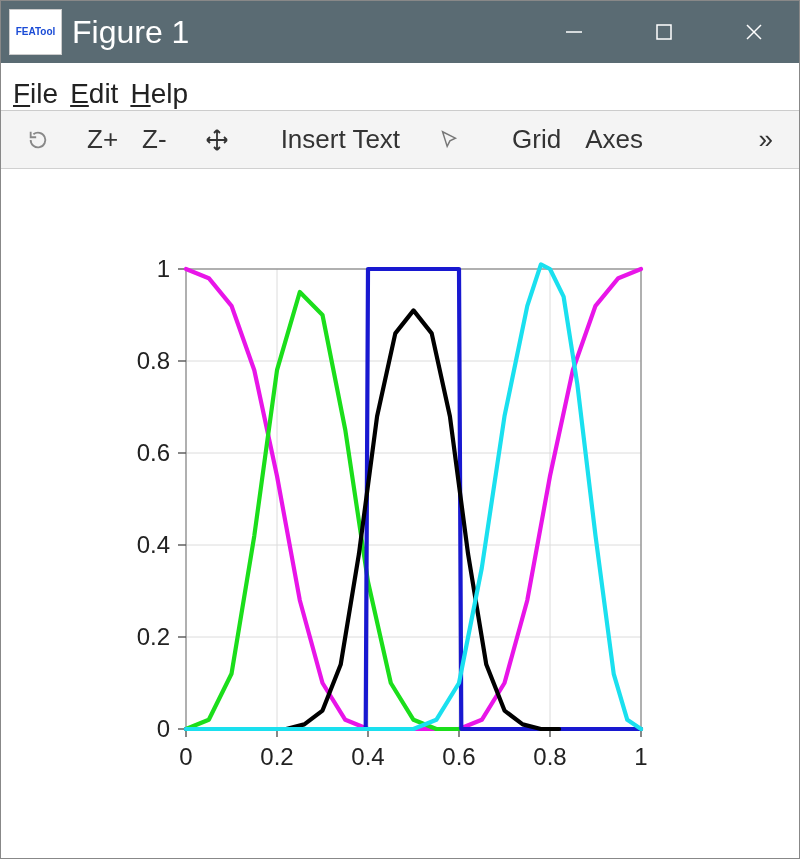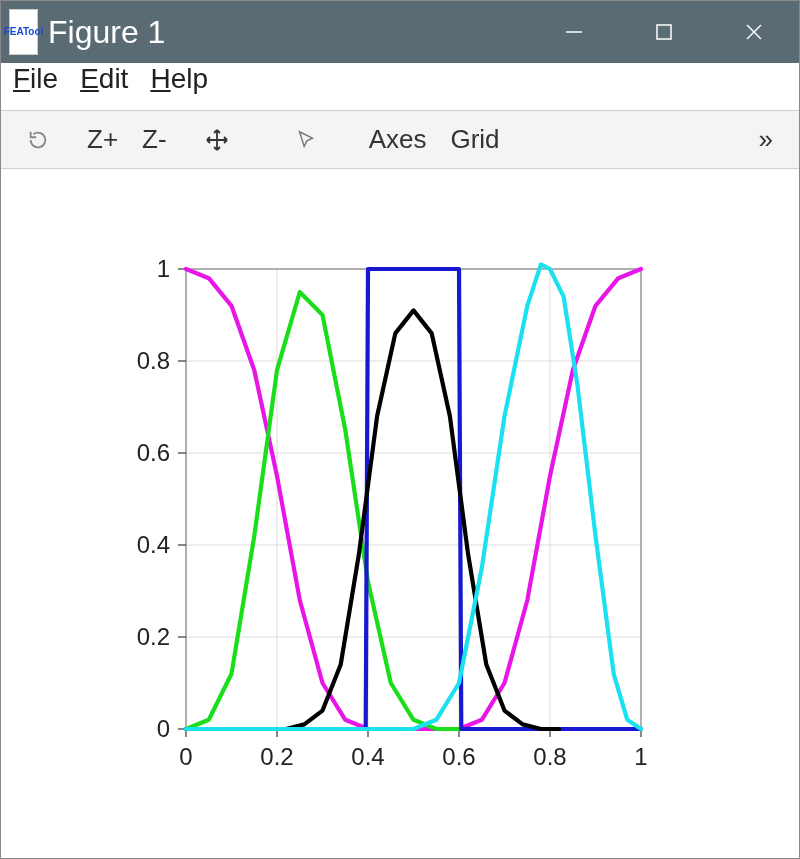--- a/index.html
+++ b/index.html
@@ -15,21 +15,21 @@
   }
   .titlebar {
     height: 62px;
     background: #5a6b73;
     display: flex;
     align-items: center;
     padding: 0 0 0 8px;
     color: #fff;
   }
   .app-icon {
-    width: 29px;
+    width: 53px;
     height: 46px;
     background: #fff;
     border: 1px solid #ccc;
     display: flex;
     align-items: center;
     justify-content: center;
     font-size: 10px;
     color: #1a4bd6;
     font-weight: bold;
     text-align: left;
@@ -55,23 +55,23 @@
     color: #fff;
     font-size: 22px;
     cursor: pointer;
   }
   .win-btn svg { stroke: #fff; fill: none; stroke-width: 1.5; }
   .menubar {
     height: 48px;
     background: #fff;
     border-bottom: 1px solid #ccc;
     display: flex;
-    align-items: flex-start;
+    align-items: flex-end;
     padding-left: 12px;
-    gap: 22px;
+    gap: 12px;
     font-size: 28px;
     color: #222;
   }
   .menu-item {
     cursor: pointer;
   }
   .menu-item .ul { text-decoration: underline; }
   .toolbar {
     height: 58px;
     background: #f4f4f4;
@@ -155,30 +155,31 @@
   <div class="tb-btn">Z+</div>
   <div class="tb-btn">Z-</div>
   <div class="tb-sep"></div>
   <div class="tb-btn">
     <svg width="24" height="24" viewBox="0 0 24 24">
       <path d="M12 2v20M2 12h20M12 2l-3 3M12 2l3 3M12 22l-3-3M12 22l3-3M2 12l3-3M2 12l3 3M22 12l-3-3M22 12l-3 3" stroke="#333" stroke-width="1.8" fill="none"></path>
     </svg>
   </div>
   <div class="tb-sep"></div>
   <div class="tb-sep"></div>
+  <div class="tb-btn">Insert Text</div>
   <div class="tb-sep"></div>
   <div class="tb-btn tb-small">
     <svg viewBox="0 0 24 24">
         <path d="M5 3l5 16 3-6 6-3z" fill="none" stroke="#777" stroke-width="1.6"></path>
       </svg>
   </div>
   <div class="tb-sep"></div>
   <div class="tb-sep"></div>
+  <div class="tb-btn">Grid</div>
   <div class="tb-btn">Axes</div>
-  <div class="tb-btn">Grid</div>
   <div class="tb-spacer"></div>
   <div class="tb-btn">»</div>
 </div>
 
 <div class="plot-area">
   <svg class="plot-svg" id="plot-svg" width="798" height="688" viewBox="0 0 798 688">
       <line x1="185" x2="185" y1="100" y2="560" stroke="#dcdcdc" stroke-width="1"></line>
       <line x1="276" x2="276" y1="100" y2="560" stroke="#dcdcdc" stroke-width="1"></line>
       <line x1="367" x2="367" y1="100" y2="560" stroke="#dcdcdc" stroke-width="1"></line>
       <line x1="458" x2="458" y1="100" y2="560" stroke="#dcdcdc" stroke-width="1"></line>

